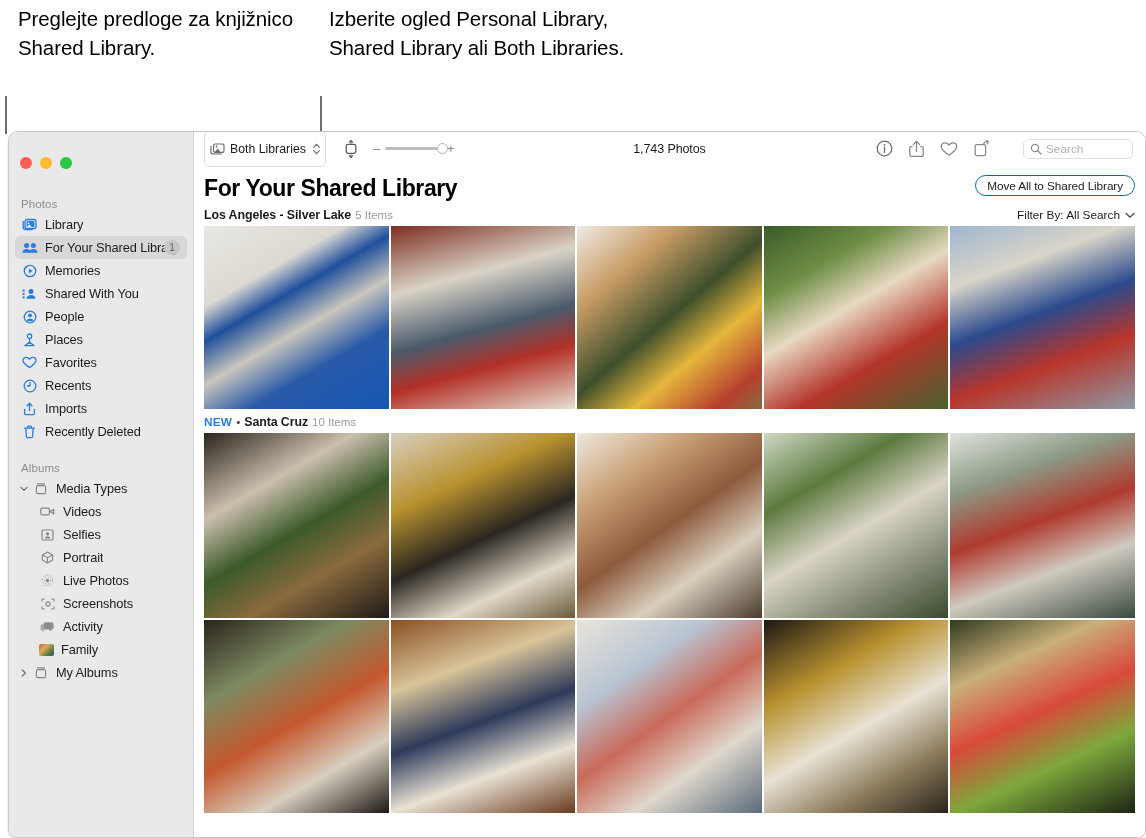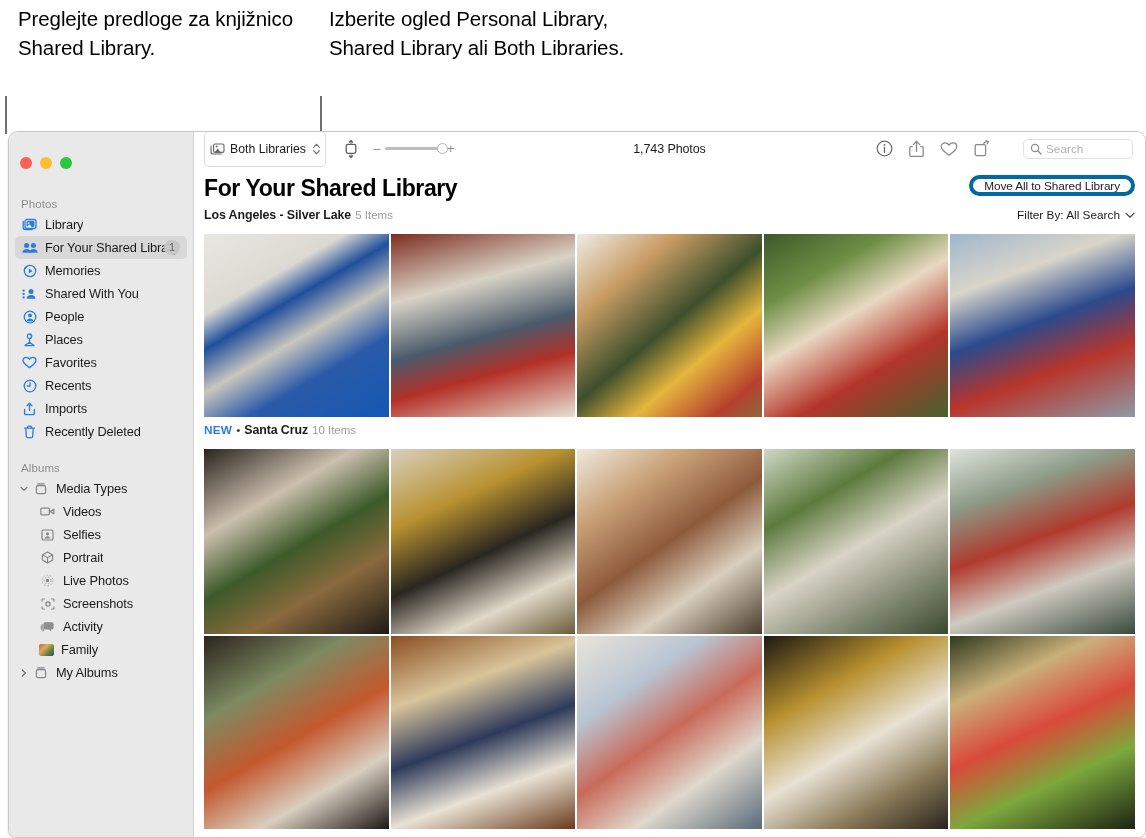--- a/index.html
+++ b/index.html
@@ -201,37 +201,37 @@
     padding: 10px 0 0 0;
   }
   #page-title {
     font-size: 23px;
     font-weight: bold;
     color: #000;
     letter-spacing: -0.4px;
     line-height: 27px;
   }
   .move-btn {
-    border: 4px solid #0369a1;
+    border: 1px solid #0369a1;
     border-radius: 11px;
     height: 21px;
     padding: 0 11px;
     background: #fff;
     font-size: 11.8px;
     color: #1b1b1b;
     display: flex; align-items: center;
     white-space: nowrap;
     letter-spacing: -.1px;
   }
 
   .sec-row {
     display: flex;
     align-items: baseline;
     justify-content: space-between;
-    padding: 6px 0 12px 0;
+    padding: 6px 0 4px 0;
     gap: 40px;
   }
   .sec-left { display: flex; align-items: baseline; gap: 4px; white-space: nowrap; }
   .sec-new { font-size: 11.8px; font-weight: bold; color: #2b7ce0; letter-spacing: .2px; }
   .sec-dot { font-size: 11.8px; color: #3b3b3b; }
   .sec-name { font-size: 12.4px; font-weight: bold; color: #1b1b1b; letter-spacing: -.1px; }
   .sec-count { font-size: 11.5px; color: #9b9b9b; }
   .filter-by { display: flex; align-items: center; gap: 5px; font-size: 11.8px; color: #1b1b1b; white-space: nowrap; }
   .filter-by .fchev { color: #4a4a4a; display: flex; }
 

